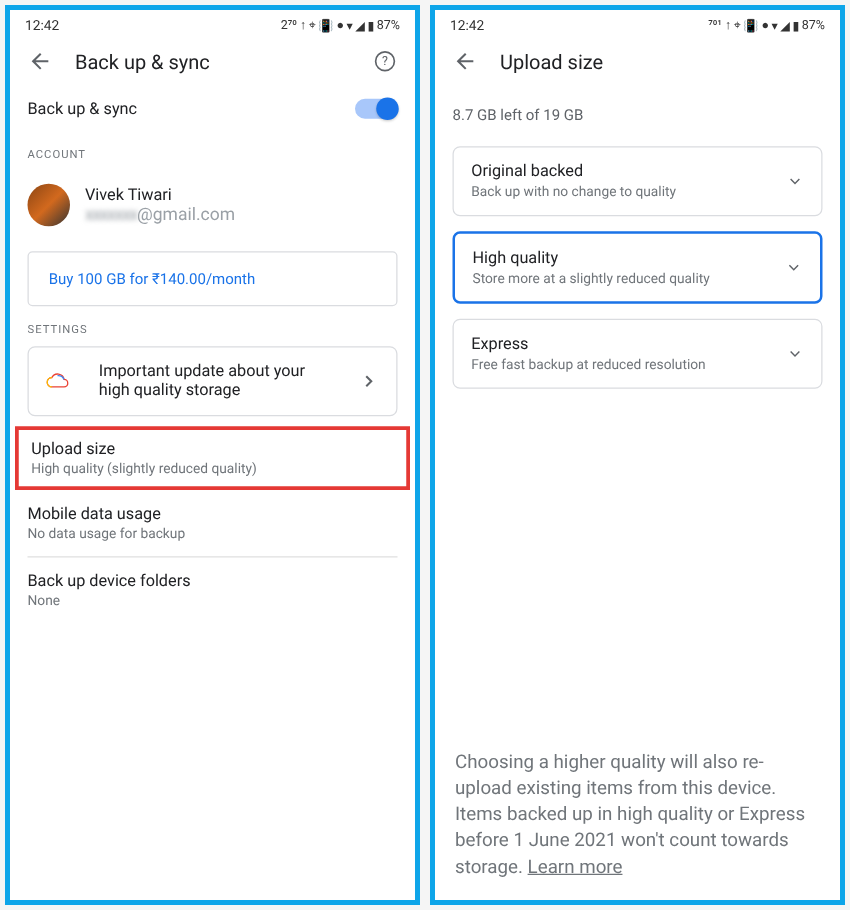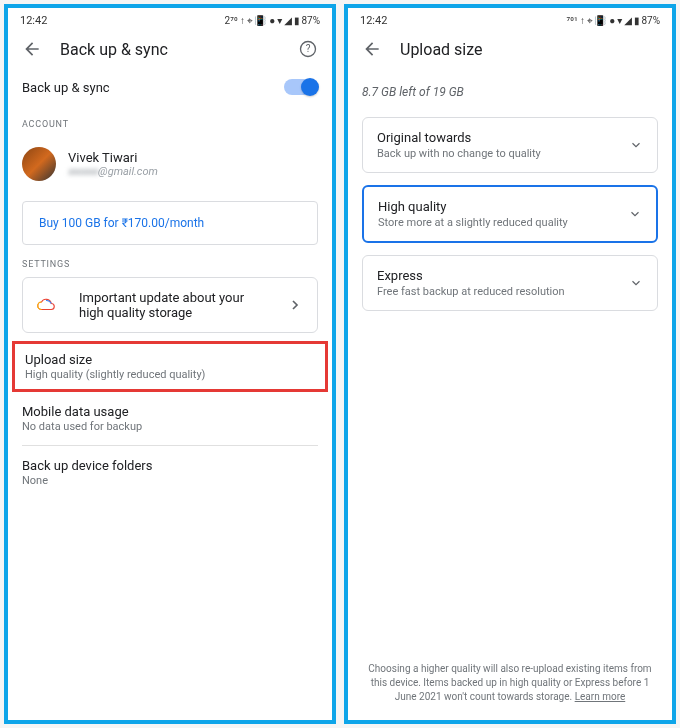--- a/index.html
+++ b/index.html
@@ -48,52 +48,52 @@
   }
   .toggle .knob {
     width: 18px; height: 18px; background: #1a73e8; border-radius: 50%; position: absolute; right: -1px; top: -1px;
     box-shadow: 0 1px 2px rgba(0,0,0,0.2);
   }
   .avatar {
     width: 34px; height: 34px; border-radius: 50%; background: linear-gradient(135deg,#8b4513,#d2691e,#333);
     display: inline-block;
   }
   .account-name { font-size: 13px; color: #202124; }
-  .account-email { font-size: 11px; color: #9aa0a6; font-style: italic; }
+  .account-email { font-size: 14px; color: #9aa0a6; }
   .account-email .blur { filter: blur(2px); letter-spacing: -1px; }
   .buy-btn {
     border: 1px solid #dadce0; border-radius: 4px; padding: 14px 16px; margin: 10px 0 8px 0;
     font-size: 12px; color: #1a73e8; cursor: pointer;
   }
   .card {
     border: 1px solid #dadce0; border-radius: 6px; padding: 12px 14px;
     display: flex; align-items: center; gap: 24px; cursor: pointer;
   }
   .card-text { flex: 1; }
   .update-icon { width: 18px; height: 18px; }
   .chevron { color: #5f6368; font-size: 18px; }
   .highlight {
     border: 3px solid #e53935; padding: 8px 10px; margin: 8px -10px -4px -10px;
   }
   .setting-title { font-size: 13px; color: #202124; }
   .setting-sub { font-size: 11px; color: #70757a; margin-top: 1px; }
   .divider { border-top: 1px solid #e0e0e0; margin: 2px 0; }
   
   
-  .storage-left { font-size: 12px; color: #5f6368; margin: 16px 0 18px 0; font-style: italic; }
+  .storage-left { font-size: 12px; color: #5f6368; margin: 16px 0 18px 0; }
   .option-card {
     border: 1px solid #dadce0; border-radius: 6px; padding: 12px 14px;
     display: flex; align-items: center; margin-bottom: 12px; cursor: pointer;
   }
   .option-card.selected { border: 2px solid #1a73e8; }
   .option-text { flex: 1; }
   .option-title { font-size: 13px; color: #202124; }
   .option-sub { font-size: 11px; color: #70757a; margin-top: 2px; }
   .footer-note {
-    font-size: 10px; color: #70757a; text-align: center; padding: 10px 16px 16px 16px; line-height: 1.4;
+    font-size: 15px; color: #70757a; padding: 10px 16px 16px 16px; line-height: 1.4;
   }
   .footer-note .learn { text-decoration: underline; cursor: pointer; }
   svg { display: block; }
 </style>
 </head>
 <body>
 
 <div class="phone">
   <div class="status-bar">
     <span>12:42</span>
@@ -132,42 +132,42 @@
         </div>
     </div>
     <div class="section-label">ACCOUNT</div>
     <div class="row row-flex">
       <span class="avatar"></span>
       <div>
         <div class="account-name">Vivek Tiwari</div>
         <div class="account-email"><span class="blur">xxxxxxx</span><span>@gmail.com</span></div>
       </div>
     </div>
-    <div class="buy-btn">Buy 100 GB for ₹170.00/month</div>
+    <div class="buy-btn">Buy 100 GB for ₹140.00/month</div>
     <div class="section-label">SETTINGS</div>
     <div class="card">
       <svg class="update-icon" viewBox="0 0 24 24">
           <path d="M6 18a5 5 0 010-10 7 7 0 0113 2 4 4 0 010 8H6z" fill="none" stroke="#ea4335" stroke-width="1.5"></path>
           <path d="M6 18a5 5 0 010-10" fill="none" stroke="#fbbc04" stroke-width="1.5"></path>
           <path d="M12 6a7 7 0 017 4" fill="none" stroke="#4285f4" stroke-width="1.5"></path>
         </svg>
       <div class="card-text row-title">Important update about your high quality storage</div>
       <div class="chevron">
         <svg width="16" height="16" viewBox="0 0 24 24">
             <path d="M9 6l6 6-6 6" fill="none" stroke="#5f6368" stroke-width="2.5"></path>
           </svg>
       </div>
     </div>
     <div class="highlight">
       <div class="setting-title">Upload size</div>
       <div class="setting-sub">High quality (slightly reduced quality)</div>
     </div>
     <div class="row" style="padding-top:16px">
       <div class="setting-title">Mobile data usage</div>
-      <div class="setting-sub">No data used for backup</div>
+      <div class="setting-sub">No data usage for backup</div>
     </div>
     <div class="divider"></div>
     <div class="row">
       <div class="setting-title">Back up device folders</div>
       <div class="setting-sub">None</div>
     </div>
   </div>
 </div>
 
 <div class="phone">
@@ -189,21 +189,21 @@
       <svg width="20" height="20" viewBox="0 0 24 24">
           <path d="M20 11H7.8l5.6-5.6L12 4l-8 8 8 8 1.4-1.4L7.8 13H20z" fill="#5f6368"></path>
         </svg>
     </div>
     <div class="app-bar-title">Upload size</div>
   </div>
   <div class="content" style="display:flex;flex-direction:column">
     <div class="storage-left">8.7 GB left of 19 GB</div>
     <div class="option-card">
       <div class="option-text">
-        <div class="option-title">Original towards</div>
+        <div class="option-title">Original backed</div>
         <div class="option-sub">Back up with no change to quality</div>
       </div>
       <div>
           <svg width="14" height="14" viewBox="0 0 24 24">
             <path d="M6 9l6 6 6-6" fill="none" stroke="#5f6368" stroke-width="2"></path>
           </svg>
         </div>
     </div>
     <div class="option-card selected">
       <div class="option-text">

